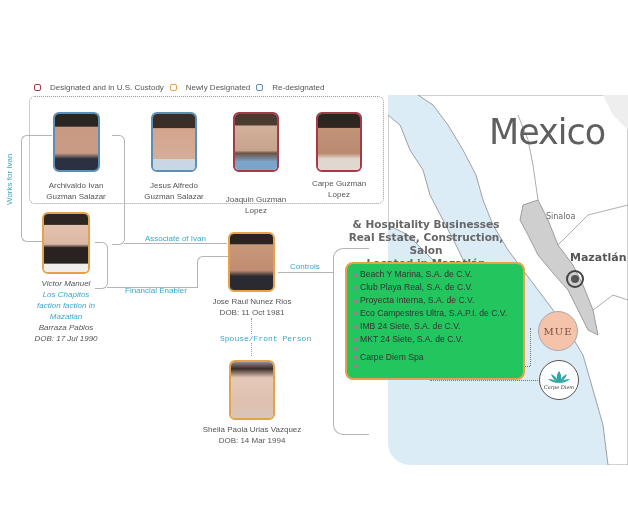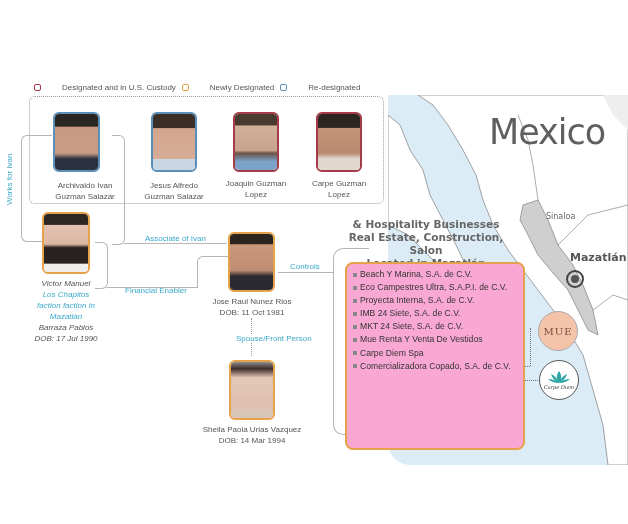--- a/index.html
+++ b/index.html
@@ -1,33 +1,33 @@
 <!DOCTYPE html>
 <html><head>
 <meta charset="utf-8">
 <style>
   html,body{margin:0;padding:0;}
   body{width:628px;height:524px;background:#ffffff;position:relative;overflow:hidden;font-family:"Liberation Sans",sans-serif;}
   .abs{position:absolute;}
   .map-bg{left:388px;top:95px;width:240px;height:370px;background:#dcecf6;border-radius:0 0 0 22px;}
   .legend{left:34px;top:83px;font-size:8px;color:#555;display:flex;gap:6px;align-items:center;white-space:nowrap;}
-  .lg-item{display:flex;align-items:center;gap:21px;}
+  .lg-item{display:flex;align-items:center;gap:9px;}
   .lg-box{width:7px;height:7px;border:1.5px solid;border-radius:2px;box-sizing:border-box;}
   .dotbox{left:29px;top:96px;width:355px;height:108px;border:1.3px dotted #999;border-radius:6px;box-sizing:border-box;}
   .photo{position:absolute;border:2.5px solid;border-radius:6px;box-sizing:border-box;overflow:hidden;}
   .photo .face{position:absolute;left:0;right:0;top:0;bottom:0;}
   .blue{border-color:#5a8fb8;}
   .red{border-color:#a63a48;}
   .orange{border-color:#e6a24a;}
   .name{position:absolute;font-size:8px;color:#555;text-align:center;line-height:11px;}
   .teal{color:#3aa7c9;}
   .rel{position:absolute;font-size:8px;color:#3aa7c9;white-space:nowrap;}
   .line{position:absolute;border-color:#b5b5b5;border-style:solid;border-width:0;}
   .biz-title{left:346px;top:218px;width:160px;text-align:center;font-family:"DejaVu Sans",sans-serif;font-size:10.5px;font-weight:bold;color:#666;line-height:13px;}
-  .biz-box{left:345px;top:262px;width:180px;height:188px;background:#f9a8d4;border:2px solid #e6a24a;border-radius:8px;box-sizing:border-box;padding:4px 2px 0 6px;}
+  .biz-box{left:345px;top:262px;width:180px;height:118px;background:#22c55e;border:2px solid #e6a24a;border-radius:8px;box-sizing:border-box;padding:4px 2px 0 6px;}
   .biz-item{font-size:8.6px;color:#333;line-height:13.1px;white-space:nowrap;display:flex;align-items:center;}
   .bullet{width:4px;height:4px;background:#888;margin-right:3px;display:inline-block;}
   .mexico{left:489px;top:112px;font-family:"DejaVu Sans",sans-serif;font-size:35px;color:#5f5f5f;letter-spacing:-1px;}
   .sinaloa-lbl{left:546px;top:212px;font-family:"DejaVu Sans",sans-serif;font-size:8px;color:#666;}
   .maz-lbl{left:570px;top:251px;font-family:"DejaVu Sans",sans-serif;font-size:11px;font-weight:bold;color:#555;}
   .logo{position:absolute;border-radius:50%;box-sizing:border-box;display:flex;align-items:center;justify-content:center;}
 </style>
 </head>
 <body>
 
@@ -82,42 +82,42 @@
 <div class="line" style="left:333px;top:248px;width:35px;height:185px;border-left-width:1.2px;border-top-width:1.2px;border-bottom-width:1.2px;border-radius:10px 0 0 10px;"></div>
 <div class="line" style="left:251px;top:318px;width:0;height:38px;border-left-width:1.2px;border-left-style:dotted;border-color:#999;"></div>
 <div class="line" style="left:488px;top:366px;width:42px;height:0;border-top-width:1px;border-top-style:dotted;border-color:#777;"></div>
 <div class="line" style="left:530px;top:328px;width:0;height:38px;border-left-width:1px;border-left-style:dotted;border-color:#777;"></div>
 <div class="line" style="left:430px;top:380px;width:108px;height:0;border-top-width:1px;border-top-style:dotted;border-color:#777;"></div>
 
 <div class="rel" style="left:5px;top:180px;transform:rotate(-90deg);transform-origin:left top;top:205px;">Works for Ivan</div>
 <div class="rel" style="left:145px;top:234px;">Associate of Ivan</div>
 <div class="rel" style="left:125px;top:286px;">Financial Enabler</div>
 <div class="rel" style="left:290px;top:262px;">Controls</div>
-<div class="rel" style="left:234px;top:334px;background:#fff;padding:0 2px;">Spouse/Front Person</div>
+<div class="rel" style="left:218px;top:334px;background:#fff;padding:0 2px;font-family:Liberation Mono, monospace;">Spouse/Front Person</div>
 
 <div class="photo blue" style="left:53px;top:112px;width:47px;height:60px;">
   <div class="face" style="background:linear-gradient(#2a2622 0%,#2a2622 22%,#c99a82 23%,#c89b86 70%,#2b3140 80%,#2b3140 100%);"></div>
 </div>
-<div class="name" style="left:45px;top:180px;width:80px;">
+<div class="name" style="left:36px;top:180px;width:80px;">
   <div>Archivaldo Ivan</div>
   <div>Guzman Salazar</div>
 </div>
 
 <div class="photo blue" style="left:151px;top:112px;width:46px;height:60px;">
   <div class="face" style="background:linear-gradient(#3a2e26 0%,#3a2e26 25%,#d3a58e 26%,#d6ad98 80%,#c9d6e3 81%);"></div>
 </div>
 <div class="name" style="left:134px;top:180px;width:80px;">
   <div>Jesus Alfredo</div>
   <div>Guzman Salazar</div>
 </div>
 
 <div class="photo red" style="left:233px;top:112px;width:46px;height:60px;">
   <div class="face" style="background:linear-gradient(#4a3b30 0%,#4a3b30 20%,#d2b09a 21%,#c8a48e 65%,#6a5444 70%,#7ca3c9 85%);"></div>
 </div>
-<div class="name" style="left:216px;top:178px;width:80px;">
+<div class="name" style="left:216px;top:194px;width:80px;">
   <div>Joaquin Guzman</div>
   <div>Lopez</div>
 </div>
 
 <div class="photo red" style="left:316px;top:112px;width:46px;height:60px;">
   <div class="face" style="background:linear-gradient(#2d2520 0%,#2d2520 24%,#c49478 25%,#b98a6f 70%,#e0d8cf 80%);"></div>
 </div>
 <div class="name" style="left:299px;top:178px;width:80px;">
   <div>Carpe Guzman</div>
   <div>Lopez</div>
@@ -157,45 +157,47 @@
   <div>Located in Mazatlán</div>
 </div>
 
 <div class="abs biz-box">
   <div class="biz-item">
       <span class="bullet"></span>
       <span>Beach Y Marina, S.A. de C.V.</span>
     </div>
   <div class="biz-item">
       <span class="bullet"></span>
+      <span>Club Playa Real, S.A. de C.V.</span>
+    </div>
+  <div class="biz-item">
+      <span class="bullet"></span>
+      <span>Proyecta Interna, S.A. de C.V.</span>
+    </div>
+  <div class="biz-item">
+      <span class="bullet"></span>
       <span>Eco Campestres Ultra, S.A.P.I. de C.V.</span>
     </div>
   <div class="biz-item">
       <span class="bullet"></span>
-      <span>Proyecta Interna, S.A. de C.V.</span>
-    </div>
-  <div class="biz-item">
-      <span class="bullet"></span>
       <span>IMB 24 Siete, S.A. de C.V.</span>
     </div>
   <div class="biz-item">
       <span class="bullet"></span>
       <span>MKT 24 Siete, S.A. de C.V.</span>
     </div>
   <div class="biz-item">
       <span class="bullet"></span>
-      <span>Mue Renta Y Venta De Vestidos</span>
     </div>
   <div class="biz-item">
       <span class="bullet"></span>
       <span>Carpe Diem Spa</span>
     </div>
   <div class="biz-item">
       <span class="bullet"></span>
-      <span>Comercializadora Copado, S.A. de C.V.</span>
     </div>
 </div>
 
 <div class="logo" style="left:538px;top:311px;width:40px;height:40px;background:#f5c2aa;border:1px solid #aaa;">
   <span style="font-family:'DejaVu Serif',serif;font-size:10px;color:#7a5040;letter-spacing:1px;">MUE</span>
 </div>
 <div class="logo" style="left:539px;top:360px;width:40px;height:40px;background:#ffffff;border:1.5px solid #555;flex-direction:column;">
   <svg width="22" height="14" viewBox="0 0 22 14">
     <path d="M11,1 C8,5 8,10 11,13 C14,10 14,5 11,1 Z" fill="#2fa5a5"></path>
     <path d="M11,13 C7,11 4,8 3,4 C6,5 9,8 11,13 Z" fill="#2fa5a5"></path>

